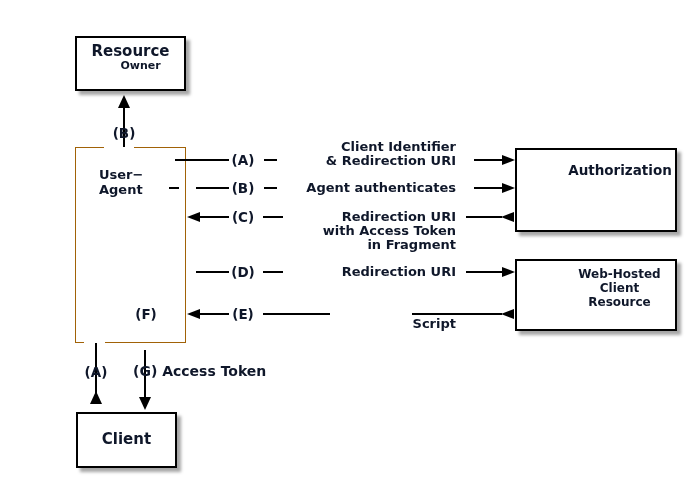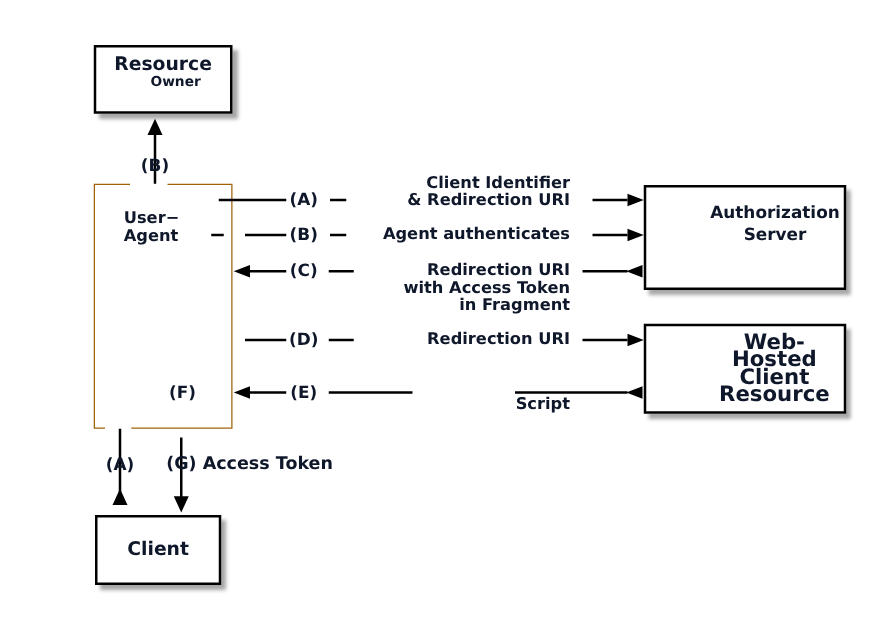--- a/index.html
+++ b/index.html
@@ -41,26 +41,25 @@
   <div class="box-plain" style="left:75px;top:147px;width:111px;height:196px;">
     <div style="position:absolute;left:23px;top:19px;font-size:13px;line-height:15px;">
       <div>User−</div>
       <div>Agent</div>
     </div>
   </div>
 
   <div class="box" style="left:515px;top:148px;width:162px;height:84px;">
     <div class="txt" style="top:11px;font-size:13.5px;line-height:18px;padding-left:48px;">
       <div>Authorization</div>
-      <div>Server</div>
     </div>
   </div>
 
   <div class="box" style="left:515px;top:259px;width:162px;height:72px;">
-    <div class="txt" style="top:6px;font-size:17px;line-height:14px;padding-left:47px;">
+    <div class="txt" style="top:6px;font-size:12px;line-height:14px;padding-left:47px;">
       <div>Web-Hosted</div>
       <div>Client</div>
       <div>Resource</div>
     </div>
   </div>
 
   <div class="box" style="left:76px;top:412px;width:101px;height:56px;">
     <div class="txt" style="top:17px;font-size:15px;line-height:16px;">Client</div>
   </div>
 

